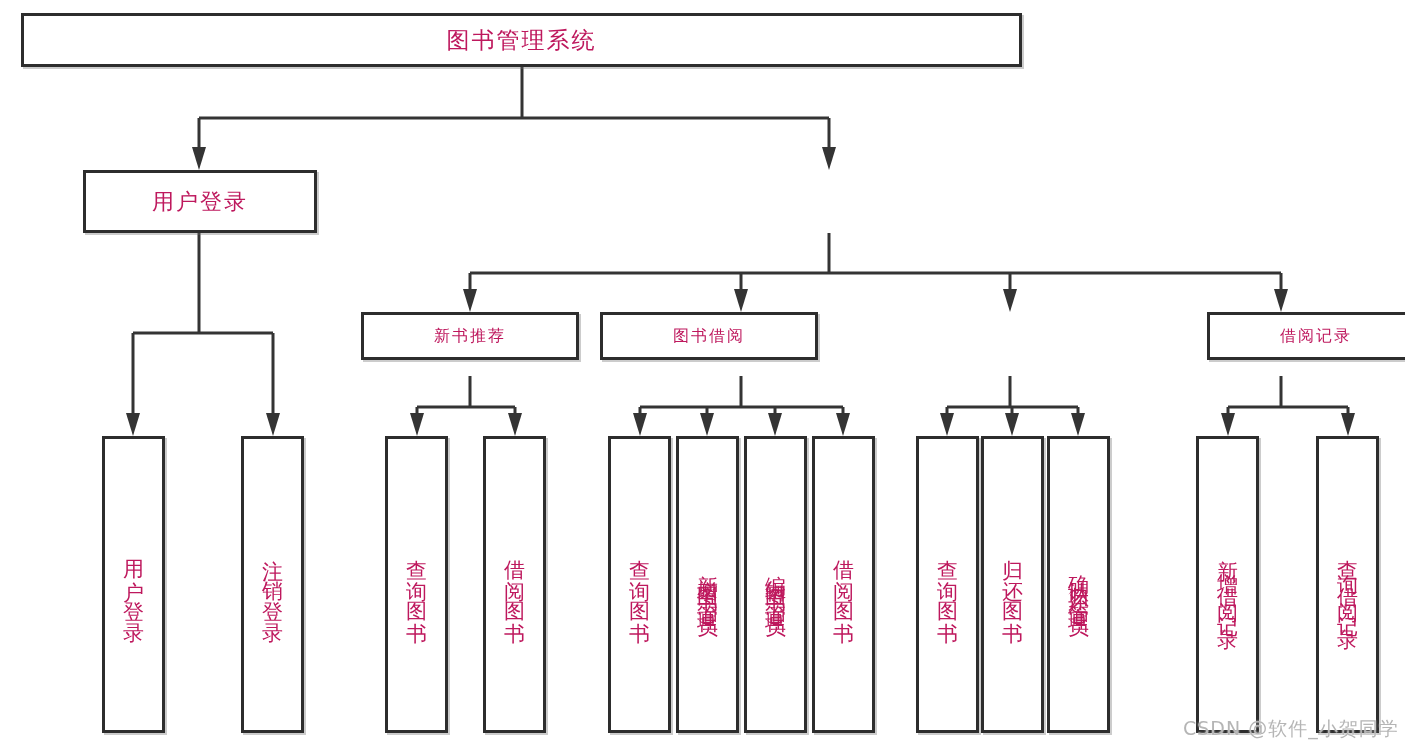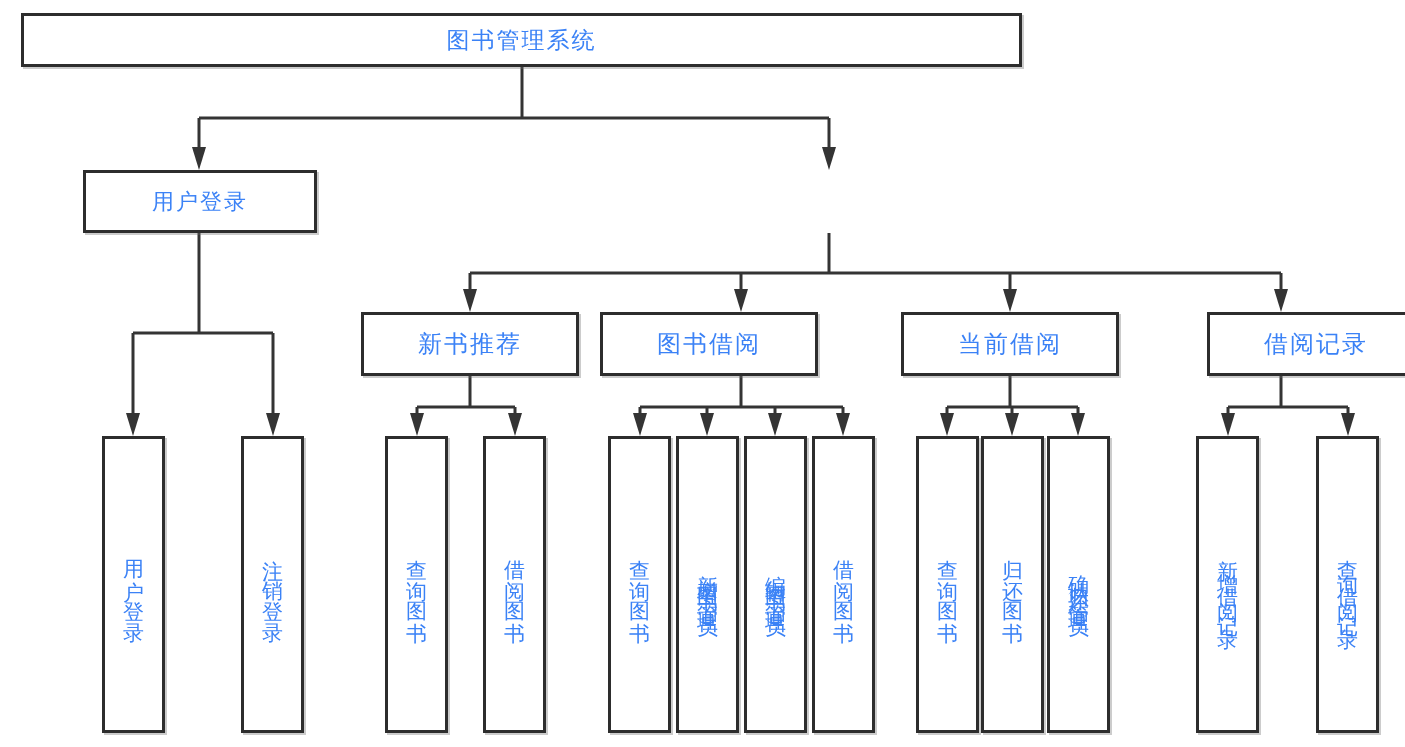--- a/index.html
+++ b/index.html
@@ -34,28 +34,28 @@
   }
   .box {
     position: absolute;
     box-sizing: border-box;
     background: #ffffff;
     border: 3px solid #2d2d2d;
     box-shadow: 2px 2px 0 rgba(110,110,110,0.35);
     display: flex;
     align-items: center;
     justify-content: center;
-    color: #3b82f6;
+    color: #be185d;
     font-size: 22px;
     letter-spacing: 2px;
     white-space: nowrap;
   }
   .root  { left: 21px;  top: 13px;  width: 1001px; height: 54px; font-size: 23px; }
   .lvl2  { top: 170px; width: 234px; height: 63px; }
-  .lvl3  { top: 312px; width: 218px; height: 64px; font-size: 24px; }
+  .lvl3  { top: 312px; width: 218px; height: 48px; font-size: 16px; }
   .leaf {
     top: 436px;
     width: 63px;
     height: 297px;
     writing-mode: vertical-rl;
     font-size: 21px;
     letter-spacing: 21px;
     padding: 0;
   }
   .ls-mid   { letter-spacing: 14px; }
@@ -115,35 +115,35 @@
     <polygon points="1221,413 1235,413 1228,436"></polygon>
     <polygon points="1341,413 1355,413 1348,436"></polygon>
   </svg>
 
   <div class="box root">图书管理系统</div>
 
   <div class="box lvl2" style="left:83px">用户登录</div>
 
   <div class="box lvl3" style="left:361px">新书推荐</div>
   <div class="box lvl3" style="left:600px">图书借阅</div>
-  <div class="box lvl3" style="left:901px">当前借阅</div>
   <div class="box lvl3" style="left:1207px">借阅记录</div>
 
   <div class="box leaf" style="left:102px">用户登录</div>
   <div class="box leaf" style="left:241px">注销登录</div>
 
   <div class="box leaf" style="left:385px">查询图书</div>
   <div class="box leaf" style="left:483px">借阅图书</div>
 
   <div class="box leaf" style="left:608px">查询图书</div>
   <div class="box leaf ls-tight" style="left:676px">新增图书（管理员）</div>
   <div class="box leaf ls-tight" style="left:744px">编辑图书（管理员）</div>
   <div class="box leaf" style="left:812px">借阅图书</div>
 
   <div class="box leaf" style="left:916px">查询图书</div>
   <div class="box leaf" style="left:981px">归还图书</div>
   <div class="box leaf ls-tight" style="left:1047px">确认归还（管理员）</div>
 
   <div class="box leaf ls-mid" style="left:1196px">新增借阅记录</div>
   <div class="box leaf ls-mid" style="left:1316px">查询借阅记录</div>
 
+  <div class="watermark">CSDN @软件_小贺同学</div>
 
 </div>
 
 </body></html>

